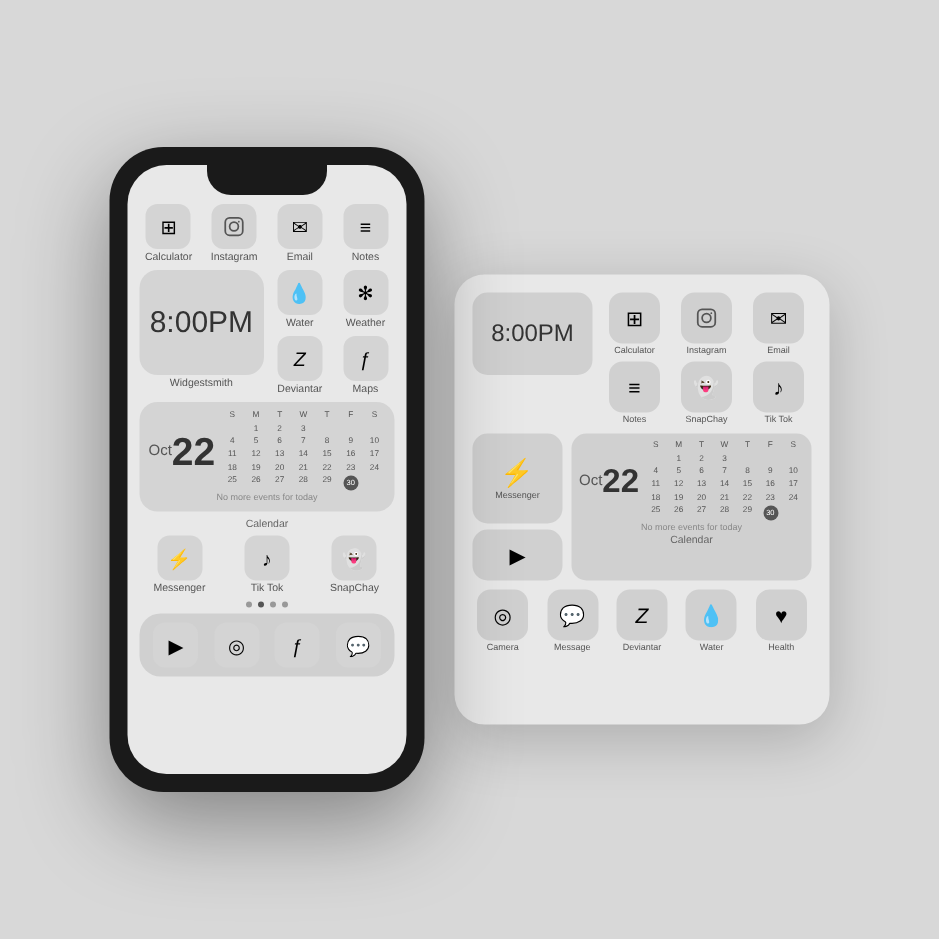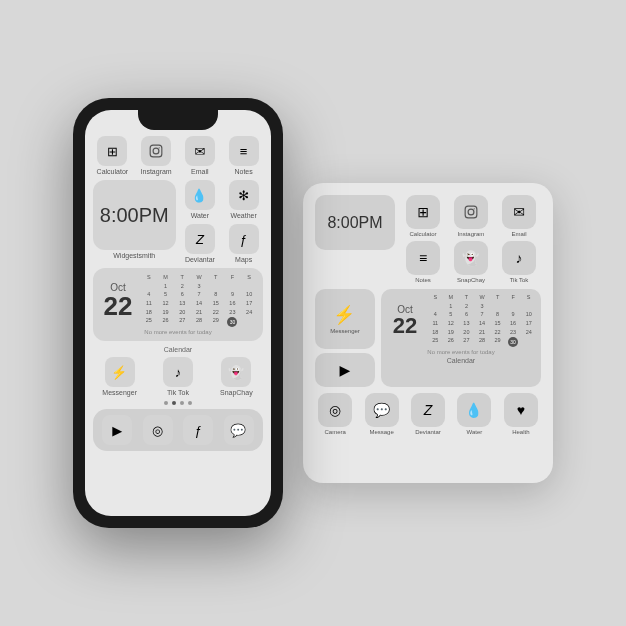--- a/index.html
+++ b/index.html
@@ -130,21 +130,21 @@
       border-radius: 12px;
       padding: 6px;
       margin-bottom: 5px;
     }
     .calendar-inner {
       display: flex;
       gap: 4px;
     }
     .cal-left {
       display: flex;
-      flex-direction: column;
+      flex-direction: row;
       align-items: center;
       justify-content: center;
       min-width: 38px;
     }
     .cal-month {
       font-size: 10px;
       color: #555;
       font-weight: 500;
     }
     .cal-day {

